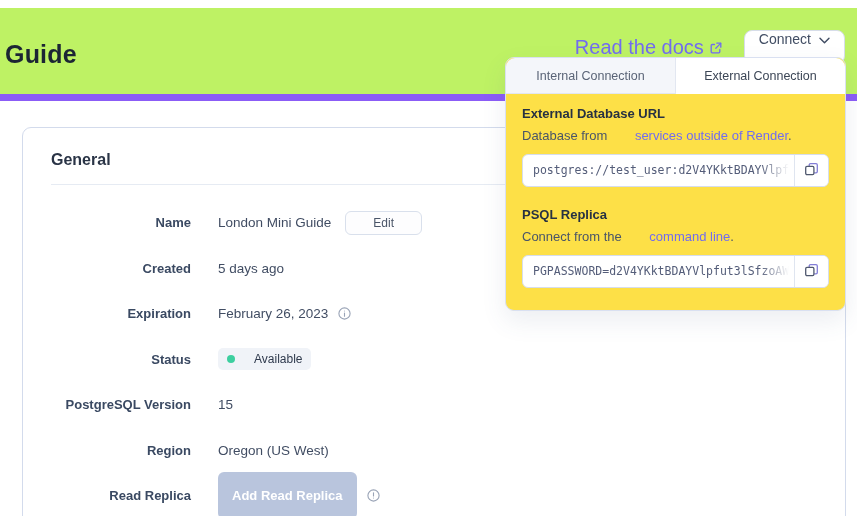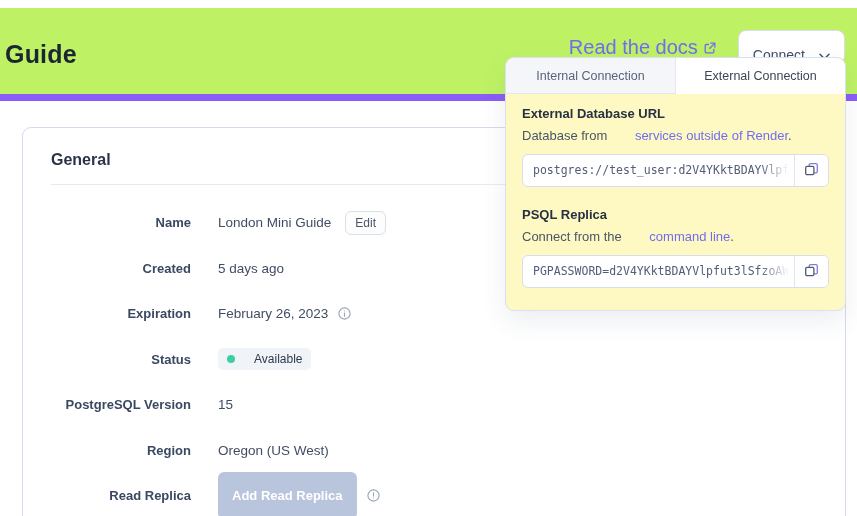--- a/index.html
+++ b/index.html
@@ -26,21 +26,21 @@
   }
   .header-actions {
     position: absolute; top: 22px; right: 12px;
     display: flex; align-items: center; gap: 22px;
   }
   .docs-link {
     display: inline-flex; align-items: center; gap: 6px;
     color: #716cf0; font-size: 20px; text-decoration: none; cursor: pointer;
   }
   .connect-btn {
-    display: inline-flex; align-items: flex-end; gap: 14px;
+    display: inline-flex; align-items: flex-start; gap: 8px;
     height: 34px; padding: 0 14px;
     background: #ffffff; border: 1px solid #d7dde9; border-radius: 8px;
     font-size: 14px; color: #414d63; cursor: pointer;
     font-family: "Liberation Sans", sans-serif;
   }
 
   
   .general-card {
     position: absolute; left: 22px; top: 127px;
     width: 824px; height: 430px;
@@ -57,42 +57,42 @@
   .card-rows { padding: 15px 28px 0; }
   .info-row { height: 45.5px; display: flex; align-items: center; }
   .row-label {
     width: 140px; text-align: right; margin-right: 27px;
     font-size: 13px; font-weight: 600; color: #3a4962;
     flex: none;
   }
   .row-value { font-size: 13.5px; color: #414d63; display: flex; align-items: center; gap: 10px; }
   .edit-btn {
     margin-left: 4px;
-    padding: 4px 9px;
+    padding: 4px 27px;
     background: #fdfdfe; border: 1px solid #d9e0ec; border-radius: 6px;
     font-size: 12px; color: #4a5568; cursor: pointer;
     font-family: "Liberation Sans", sans-serif;
   }
   .status-badge {
     display: inline-flex; align-items: center; gap: 19px;
     background: #f0f3f8; border-radius: 5px;
     padding: 4px 9px; font-size: 12px; color: #2f3a4d;
   }
   .status-dot { width: 8px; height: 8px; border-radius: 50%; background: #3dcf9f; }
   .add-replica-btn {
     background: #b9c5dd; color: #ffffff; border: none; border-radius: 6px;
     padding: 16px 14px; font-size: 13px; font-weight: 600;
     cursor: not-allowed; font-family: "Liberation Sans", sans-serif;
   }
   .info-icon { display: inline-flex; color: #99a3b6; }
 
   
   .connect-popover {
     position: absolute; left: 505px; top: 57px; width: 341px;
-    background: #fef9c3;
+    background: #fde047;
     border: 1px solid #d9e0f1;
     border-radius: 9px;
     box-shadow: 0 10px 24px rgba(70, 85, 130, 0.10);
     z-index: 10;
   }
   .popover-tabs { display: flex; height: 36px; }
   .popover-tab {
     flex: 1; display: flex; align-items: center; justify-content: center;
     font-size: 12.5px; cursor: pointer;
   }

